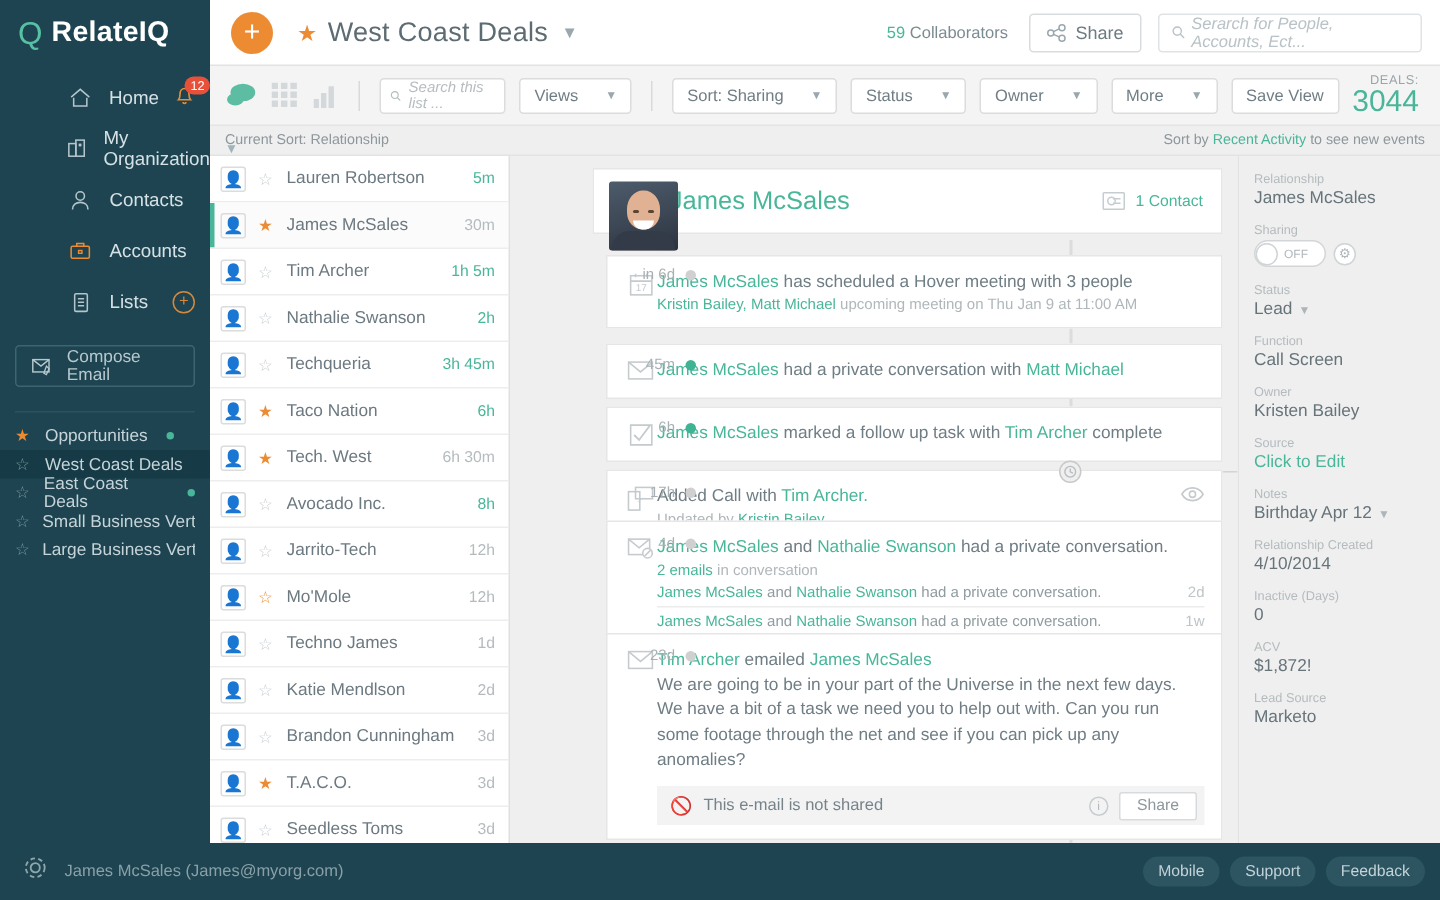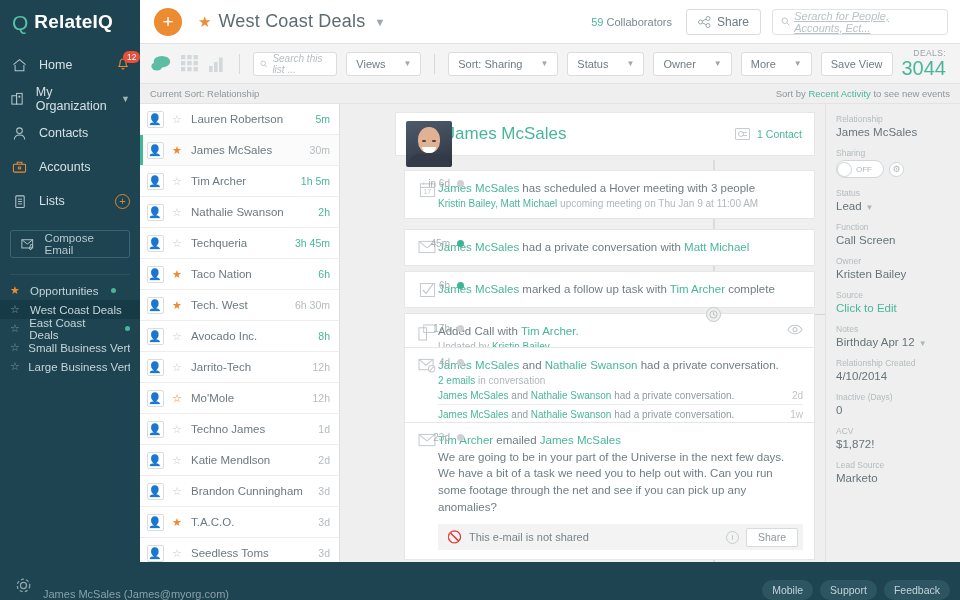--- a/index.html
+++ b/index.html
@@ -35,34 +35,34 @@
   .collab { font-size: 11px; color: #7c8a91; margin-right: 14px; white-space: nowrap;}
   .collab b { color: #49b699; font-weight: normal; }
   .hbtn {
     height: 26px; border: 1px solid #d8dcde; border-radius: 3px; background: #fff;
     display: flex; align-items: center; gap: 6px; padding: 0 11px;
     font-size: 12px; color: #6d7b82; cursor: pointer;
   }
   .hsearch {
     margin-left: 11px; height: 26px; width: 176px; border: 1px solid #dfe3e5;
     border-radius: 3px; display: flex; align-items: center; gap: 4px; padding: 0 8px;
-    font-size: 11px; color: #b9c2c6; font-style: italic; background:#fff;text-decoration:underline;
+    font-size: 11px; color: #b9c2c6; font-style: italic; background:#fff;
   }
 
   
   .body { flex: 1; display: flex; min-height: 0; }
 
   
   .sidebar {
     width: 140px; flex: 0 0 140px; background: #1d4450; color: #c4d2d7;
     display: flex; flex-direction: column; padding-top: 4px;
   }
   .nav-item {
     height: 34px; display: flex; align-items: center; gap: 10px;
-    padding: 0 10px; font-size: 12.5px; color: #d6e1e5; cursor: pointer; position: relative;
+    padding: 0 10px; font-size: 12.5px; color: #d6e1e5; cursor: pointer; position: relative; margin-left: 34px;
   }
   .nav-icon { width: 19px; display: flex; align-items:center; justify-content:center; color:#b4c5cb;}
   .bell-wrap { margin-left: auto; position: relative; display:flex; align-items:center;}
   .bell { color: #ed8b33; font-size: 14px; }
   .badge {
     position: absolute; top: -5px; left: 7px; background: #e8503a; color: #fff;
     font-size: 8.5px; border-radius: 7px; padding: 1px 4px; line-height: 1.2;
   }
   .caret-sm { margin-left: auto; font-size: 9px; color: #9fb3ba; }
   .compose {
@@ -207,21 +207,21 @@
     width: 48px; height: 18px; border-radius: 9px; border: 1px solid #d2d6d8; background: #fff;
     display: flex; align-items: center; position: relative; cursor: pointer;
   }
   .toggle .knob { width: 15px; height: 15px; border-radius: 50%; background: #fff; border: 1px solid #cfd4d6; position: absolute; left: 0px;}
   .toggle .off { font-size: 8px; color: #b0b7bb; position: absolute; left: 19px; }
   .gear-sm { width: 15px; height: 15px; border-radius: 50%; border: 1px solid #cfd4d6; color: #b0b7bb;
     font-size: 9px; display: flex; align-items: center; justify-content: center; background:#fff;}
 
   
   .footer {
-    height: 38px; flex: 0 0 38px; background: #1d4450; display: flex; align-items: flex-end;
+    height: 38px; flex: 0 0 38px; background: #1d4450; display: flex; align-items: center;
     padding: 0 10px; gap: 10px;
   }
   .footer-gear { color: #8fa6ad; font-size: 17px; padding-left: 4px;}
   .footer-user { font-size: 11px; color: #89a0a8; }
   .fbtns { margin-left: auto; display: flex; gap: 7px; }
   .fbtn { height: 20px; background: #2c5461; border-radius: 10px; display: flex; align-items: center;
     padding: 0 10px; font-size: 10.5px; color: #c3d3d8; cursor: pointer; }
 </style>
 </head>
 <body>

